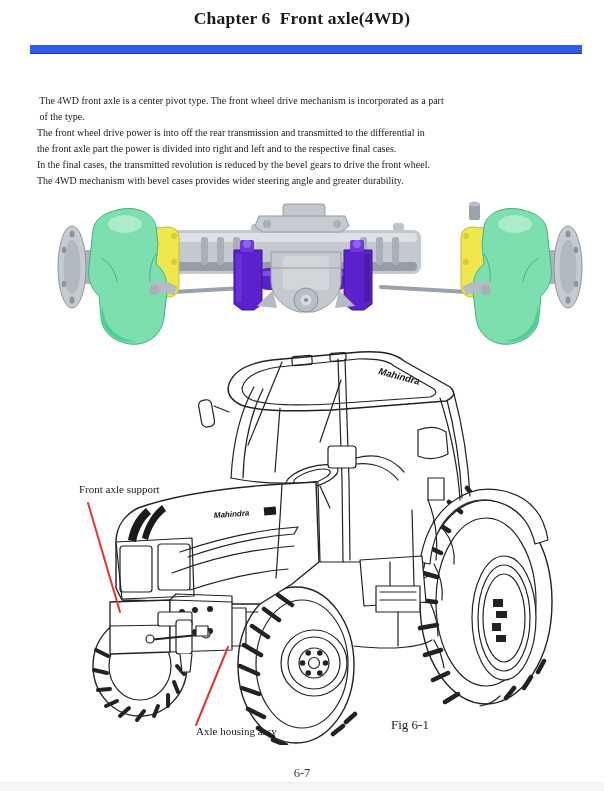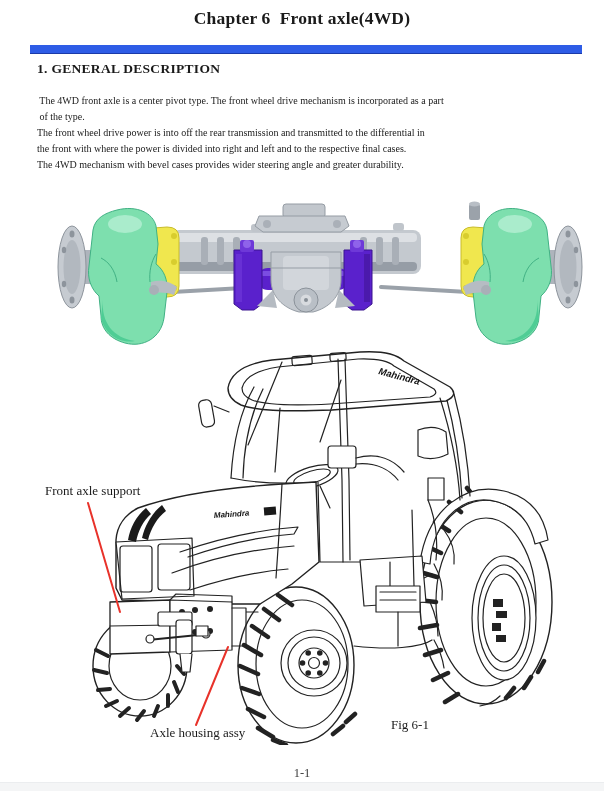--- a/index.html
+++ b/index.html
@@ -15,44 +15,44 @@
     position:absolute;left:30px;top:45px;width:552px;height:8px;
     background:var(--accent-bar,#2e5ce6);border-bottom:1px solid #1b3aa8;
   }
   .heading{
     position:absolute;left:37px;top:61px;font-size:13.5px;font-weight:bold;letter-spacing:.3px;
   }
   .body-text{position:absolute;left:37px;top:93px;width:548px;}
   .bline{font-size:10px;line-height:16px;white-space:pre;}
   .axle-figure{position:absolute;left:55px;top:198px;width:530px;height:154px;}
   .tractor-figure{position:absolute;left:30px;top:350px;width:580px;height:395px;}
-  .callout{position:absolute;font-size:13px;white-space:pre;}
+  .callout{position:absolute;font-size:11px;white-space:pre;margin-left:34px;}
   .label-front-axle{left:45px;top:483px;}
-  .label-axle-housing{left:150px;top:725px;font-family:Liberation Serif, serif;}
+  .label-axle-housing{left:162px;top:725px;font-family:Liberation Serif, serif;}
   .fig-caption{position:absolute;left:391px;top:717px;font-size:13px;text-align:right;}
   .page-number{position:absolute;left:0;top:766px;width:100%;text-align:center;font-size:12.5px;color:#3c3c3c;}
   .footer-strip{position:absolute;left:0;bottom:0;width:100%;height:8px;background:#f4f5f6;border-top:1px solid #ebedef;}
   .brand{font-family:"Liberation Sans",sans-serif;font-weight:bold;font-style:italic;font-size:9.5px;fill:#111;}
   .brand-sm{font-family:"Liberation Sans",sans-serif;font-weight:bold;font-style:italic;font-size:8px;fill:#111;}
   svg{display:block;}
 </style>
 </head>
 <body>
 
 <div class="page">
 
   <div class="title">Chapter 6  Front axle(4WD)</div>
   <div class="accent-bar"></div>
-  <div class="heading">1. GENERAL DESCRIPTION</div>
 
   <div class="body-text">
     <div class="bline"> The 4WD front axle is a center pivot type. The front wheel drive mechanism is incorporated as a part</div>
     <div class="bline"> of the type.</div>
     <div class="bline">The front wheel drive power is into off the rear transmission and transmitted to the differential in</div>
-    <div class="bline">the front with where the power is divided into right and left and to the respective final cases.</div>
+    <div class="bline">the front axle part the power is divided into right and left and to the respective final cases.</div>
+    <div class="bline">In the final cases, the transmitted revolution is reduced by the bevel gears to drive the front wheel.</div>
     <div class="bline">The 4WD mechanism with bevel cases provides wider steering angle and greater durability.</div>
   </div>
 
   <div class="axle-figure">
     <svg width="530" height="154" viewBox="0 0 530 154">
       <defs>
         <g id="axle-end">
 
           <rect x="24" y="52" width="46" height="34" rx="6" fill="#aeb4bc"></rect>
           <ellipse cx="17" cy="69" rx="14" ry="41" fill="#c6cbd1" stroke="#8d949c" stroke-width="1"></ellipse>
@@ -266,15 +266,15 @@
           <path d="M58,153 L90,262" style="stroke:var(--leader-line,#e8322a)" stroke-width="2"></path>
           <path d="M198,297 L166,375" style="stroke:var(--leader-line,#e8322a)" stroke-width="2"></path>
         </g>
       </g>
     </svg>
   </div>
 
   <div class="callout label-front-axle">Front axle support</div>
   <div class="callout label-axle-housing">Axle housing assy</div>
   <div class="fig-caption">Fig 6-1</div>
-  <div class="page-number">1-1</div>
+  <div class="page-number">6-7</div>
   <div class="footer-strip"></div>
 </div>
 
 </body></html>

